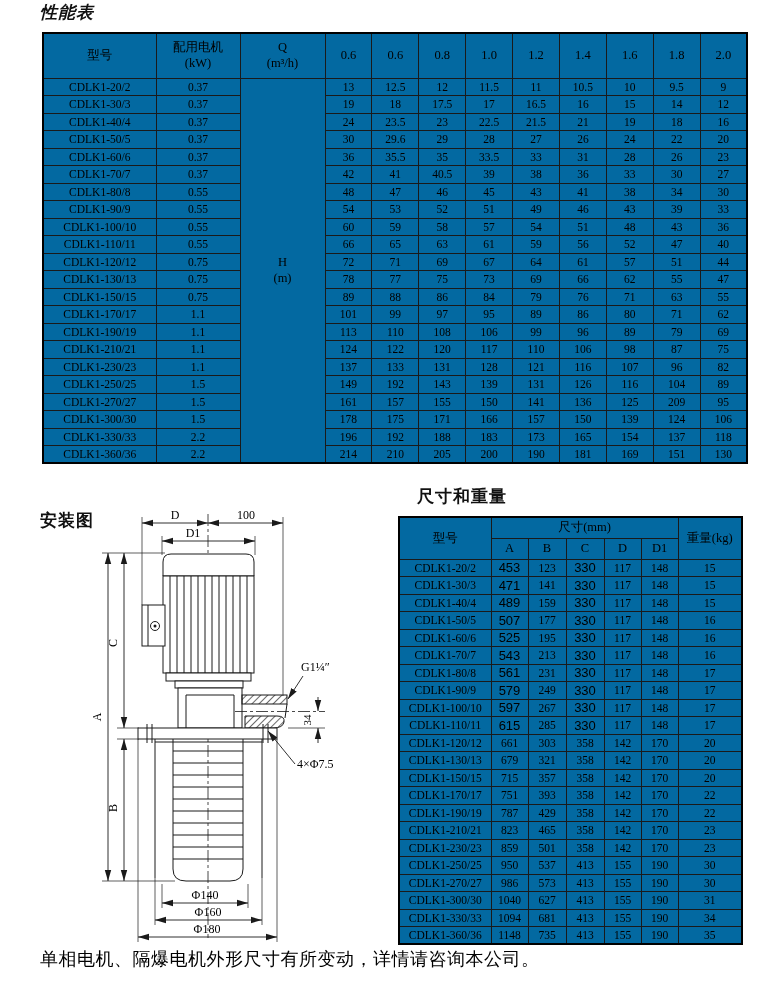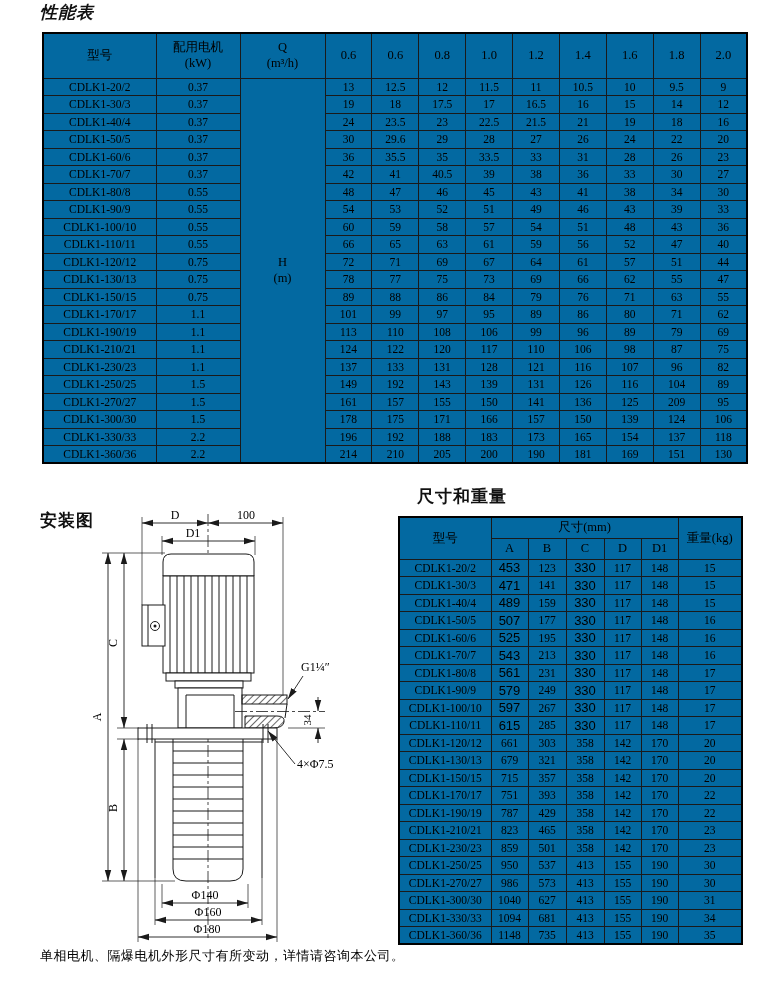--- a/index.html
+++ b/index.html
@@ -40,21 +40,21 @@
   #diagram .ln{stroke:#1a1a1a;stroke-width:1;fill:none;}
   #diagram .fw{fill:#fff;stroke:#1a1a1a;stroke-width:1;}
   #diagram .cl{stroke:#1a1a1a;stroke-width:0.8;fill:none;stroke-dasharray:12 3 3 3;}
   #diagram .dim{stroke:#1a1a1a;stroke-width:0.9;fill:none;
     marker-start:url(#arw);marker-end:url(#arw);}
   #diagram .dime{stroke:#1a1a1a;stroke-width:0.9;fill:none;marker-end:url(#arw);}
   #diagram .ext{stroke:#1a1a1a;stroke-width:0.7;fill:none;}
   #diagram text{font-family:"Liberation Serif",serif;font-size:12px;fill:#000;}
   #diagram text.small{font-size:11px;}
 
-  .footnote{position:absolute;left:40px;top:947px;font-size:13px;letter-spacing:0.5px;}
+  .footnote{position:absolute;left:40px;top:947px;font-size:18px;letter-spacing:0.5px;}
 </style>
 </head>
 <body>
 
 <div class="sec-title" id="title-perf">性能表</div>
 
 <table id="perf-table">
   <colgroup>
     <col style="width:113px">
       <col style="width:84px">

